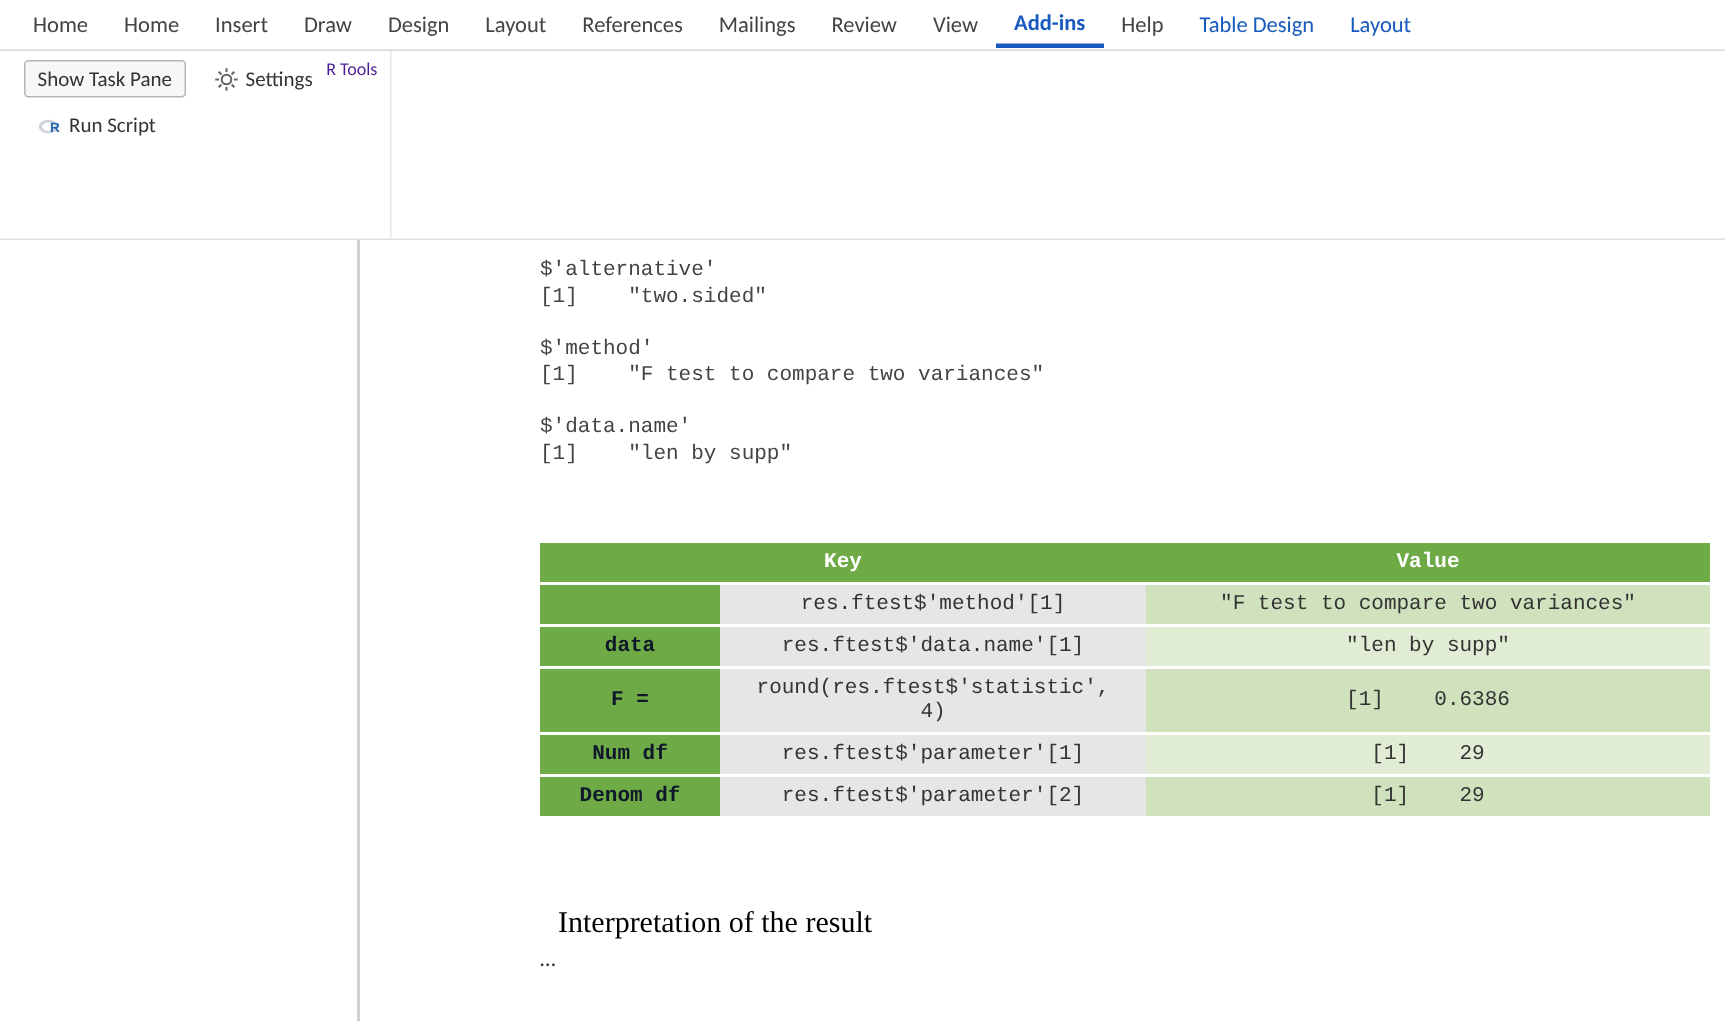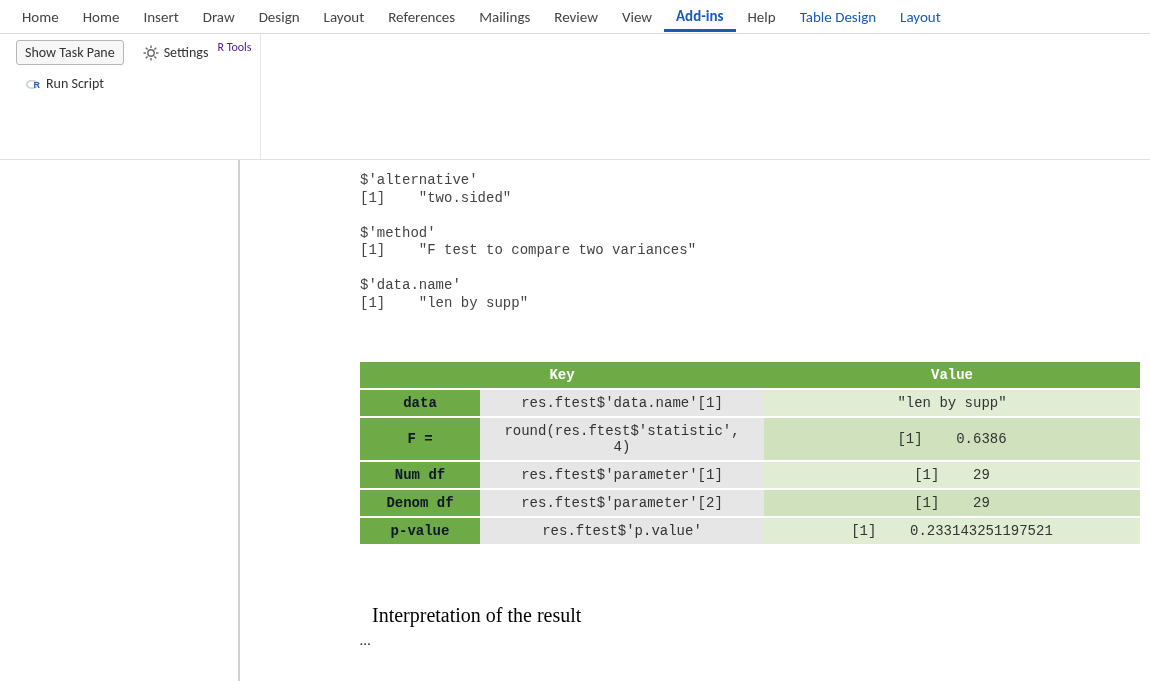--- a/index.html
+++ b/index.html
@@ -217,43 +217,43 @@
 <span>$'data.name'</span>
 <span>[1]    "len by supp"</span></div>
 
     <table class="ftest">
       <tbody>
           <tr>
         <th class="hdr-green col-key" colspan="2">Key</th>
         <th class="hdr-green col-val">Value</th>
       </tr>
       <tr>
+        <td class="lab-green col-key"></td>
+        <td class="code-grey col-code">res.ftest$'method'[1]</td>
+        <td class="val-dgreen col-val">"F test to compare two variances"</td>
+      </tr>
+      <tr>
         <td class="lab-green col-key">data</td>
         <td class="code-grey col-code">res.ftest$'data.name'[1]</td>
         <td class="val-lgreen col-val">"len by supp"</td>
       </tr>
       <tr>
         <td class="lab-green col-key">F =</td>
         <td class="code-grey col-code">round(res.ftest$'statistic', 4)</td>
         <td class="val-dgreen col-val">[1]    0.6386</td>
       </tr>
       <tr>
         <td class="lab-green col-key">Num df</td>
         <td class="code-grey col-code">res.ftest$'parameter'[1]</td>
         <td class="val-lgreen col-val">[1]    29</td>
       </tr>
       <tr>
         <td class="lab-green col-key">Denom df</td>
         <td class="code-grey col-code">res.ftest$'parameter'[2]</td>
         <td class="val-dgreen col-val">[1]    29</td>
-      </tr>
-      <tr>
-        <td class="lab-green col-key">p-value</td>
-        <td class="code-grey col-code">res.ftest$'p.value'</td>
-        <td class="val-lgreen col-val">[1]    0.233143251197521</td>
       </tr>
     </tbody>
       </table>
 
     <div class="heading">Interpretation of the result</div>
     <div class="para">…</div>
   </div>
 </div>
 
 </body></html>

